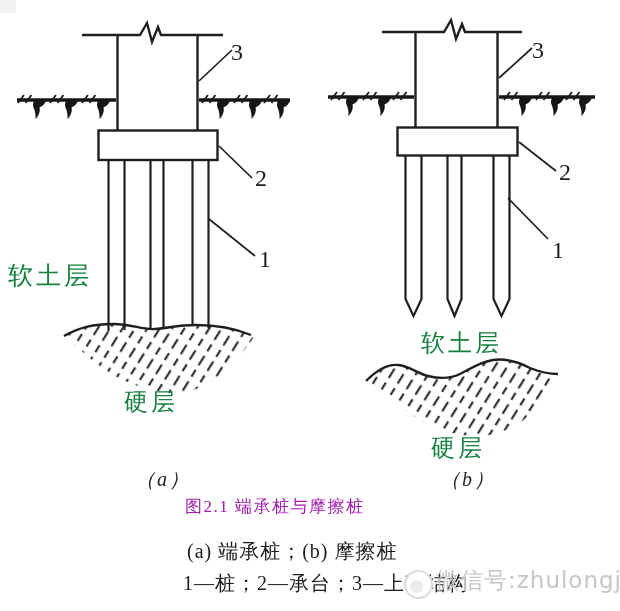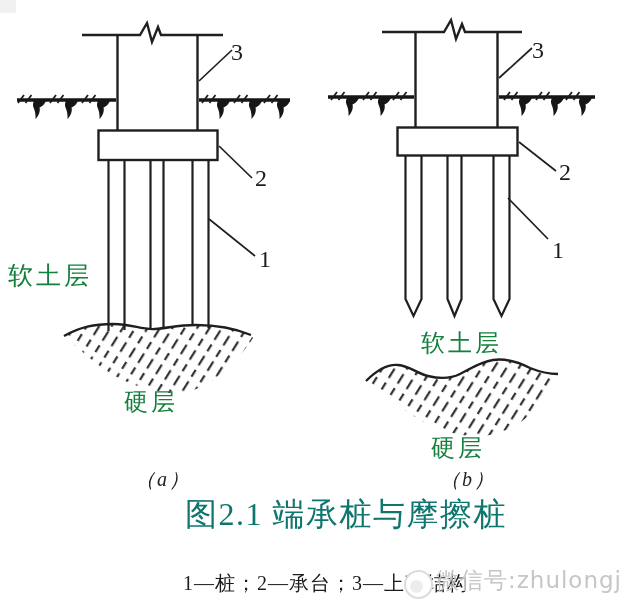--- a/index.html
+++ b/index.html
@@ -5,21 +5,21 @@
   html,body{margin:0;padding:0;background:#fff;}
   .stage{
     position:relative;width:620px;height:611px;background:#ffffff;overflow:hidden;
     font-family:"Liberation Serif","DejaVu Serif",serif;color:#1e1e1e;
   }
   .art{position:absolute;left:0;top:0;}
   .t{position:absolute;white-space:nowrap;line-height:1;}
   .layer-label{font-size:25px;letter-spacing:3px;color:#15803d;}
   .callout{font-size:24px;color:#1c1c1c;}
   .sublabel{font-size:20px;font-style:italic;letter-spacing:2px;color:#222;}
-  .fig-title{left:185px;top:498px;font-size:32px;letter-spacing:1.5px;color:#0f766e;}
+  .fig-title{left:185px;top:498px;font-size:17px;letter-spacing:1.5px;color:#a21caf;}
   .fig-subtitle{left:187px;top:541px;font-size:20px;letter-spacing:1px;color:#1c1c1c;}
   .fig-legend{left:183px;top:573px;font-size:20px;letter-spacing:1px;color:#1c1c1c;}
   .watermark{
     left:436px;top:569px;font-size:23px;letter-spacing:1px;color:#c6c6c6;
     font-family:"DejaVu Sans","Liberation Sans",sans-serif;
   }
   .wm-logo{
     position:absolute;left:404px;top:570px;width:29px;height:29px;border-radius:50%;
     background:radial-gradient(circle at 42% 58%, #ececec 0 28%, #ffffff 34%);
     border:2px solid #dcdcdc;box-sizing:border-box;
@@ -150,18 +150,19 @@
   <div class="t sublabel" style="left:135px;top:469px;">（a）</div>
 
   <div class="t callout" style="left:532px;top:38px;">3</div>
   <div class="t callout" style="left:559px;top:160px;">2</div>
   <div class="t callout" style="left:552px;top:238px;">1</div>
   <div class="t layer-label" style="left:421px;top:331px;font-size:24px;">软土层</div>
   <div class="t layer-label" style="left:431px;top:436px;font-size:24px;">硬层</div>
   <div class="t sublabel" style="left:440px;top:469px;">（b）</div>
 
   <div class="t fig-title">图2.1 端承桩与摩擦桩</div>
+  <div class="t fig-subtitle">(a) 端承桩；(b) 摩擦桩</div>
   <div class="t fig-legend">1—桩；2—承台；3—上部结构</div>
 
   <div class="wm-logo"></div>
   <div class="t watermark">微信号:zhulongjg</div>
 
 </div>
 
 </body></html>

